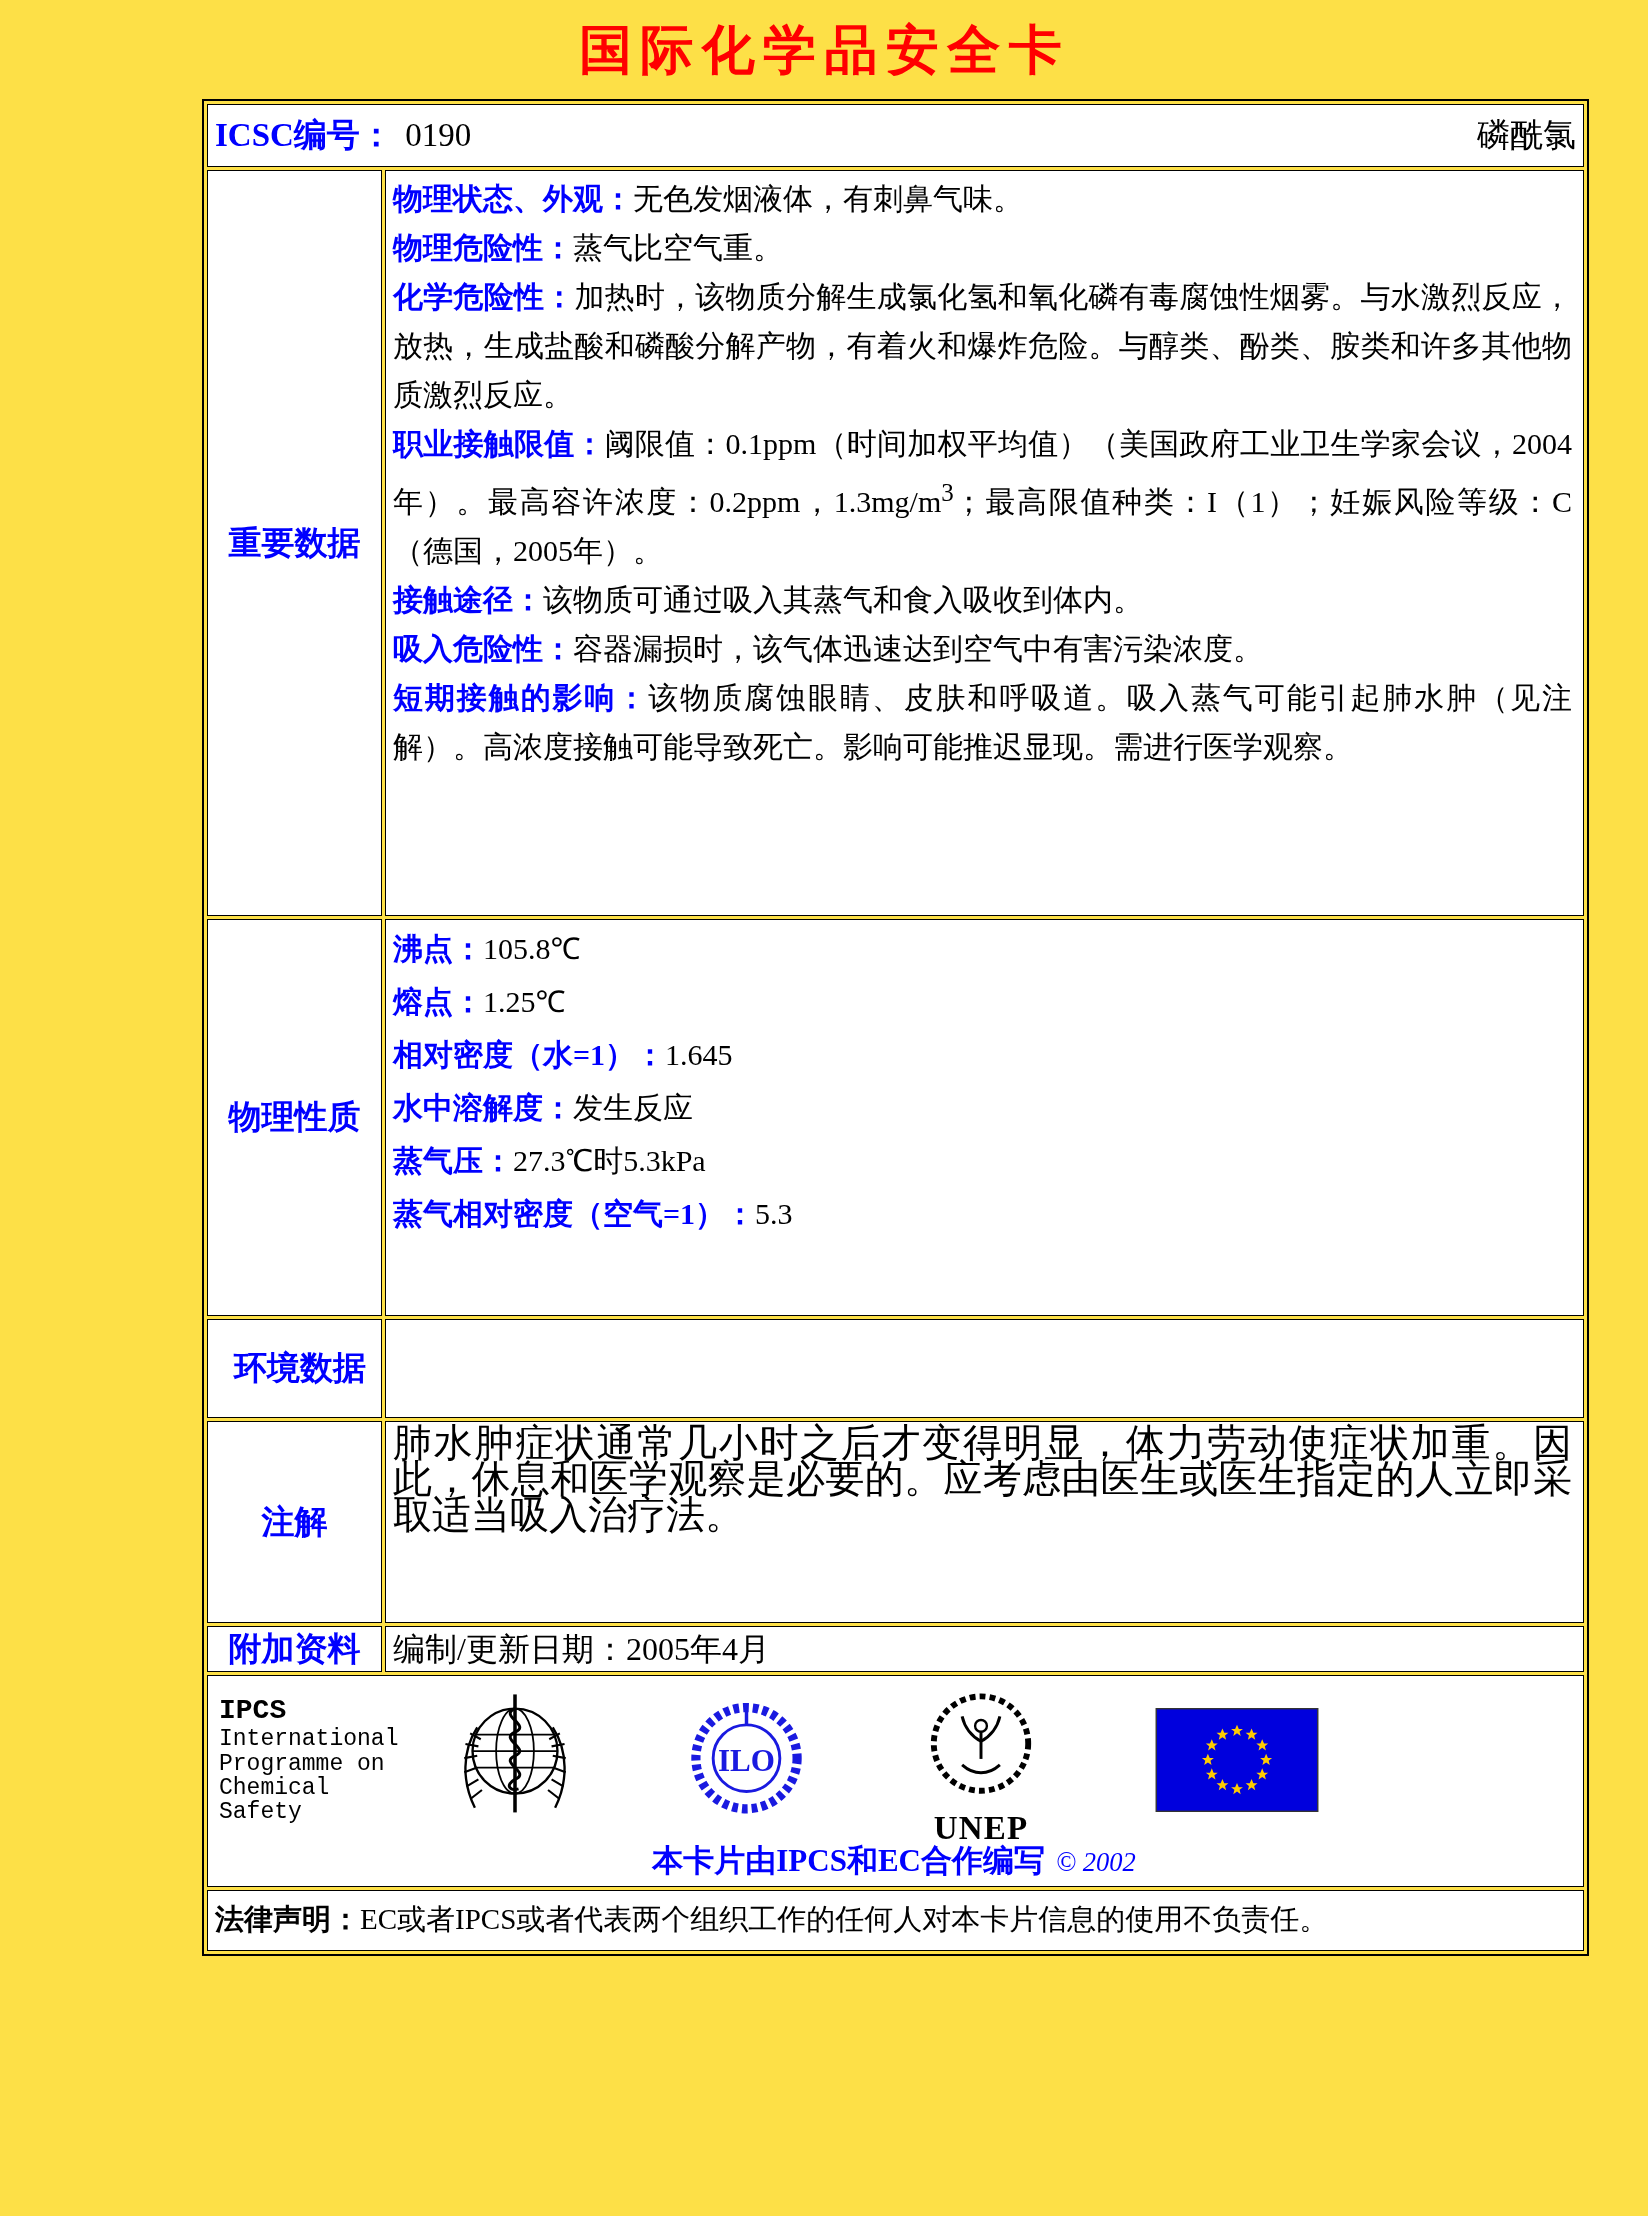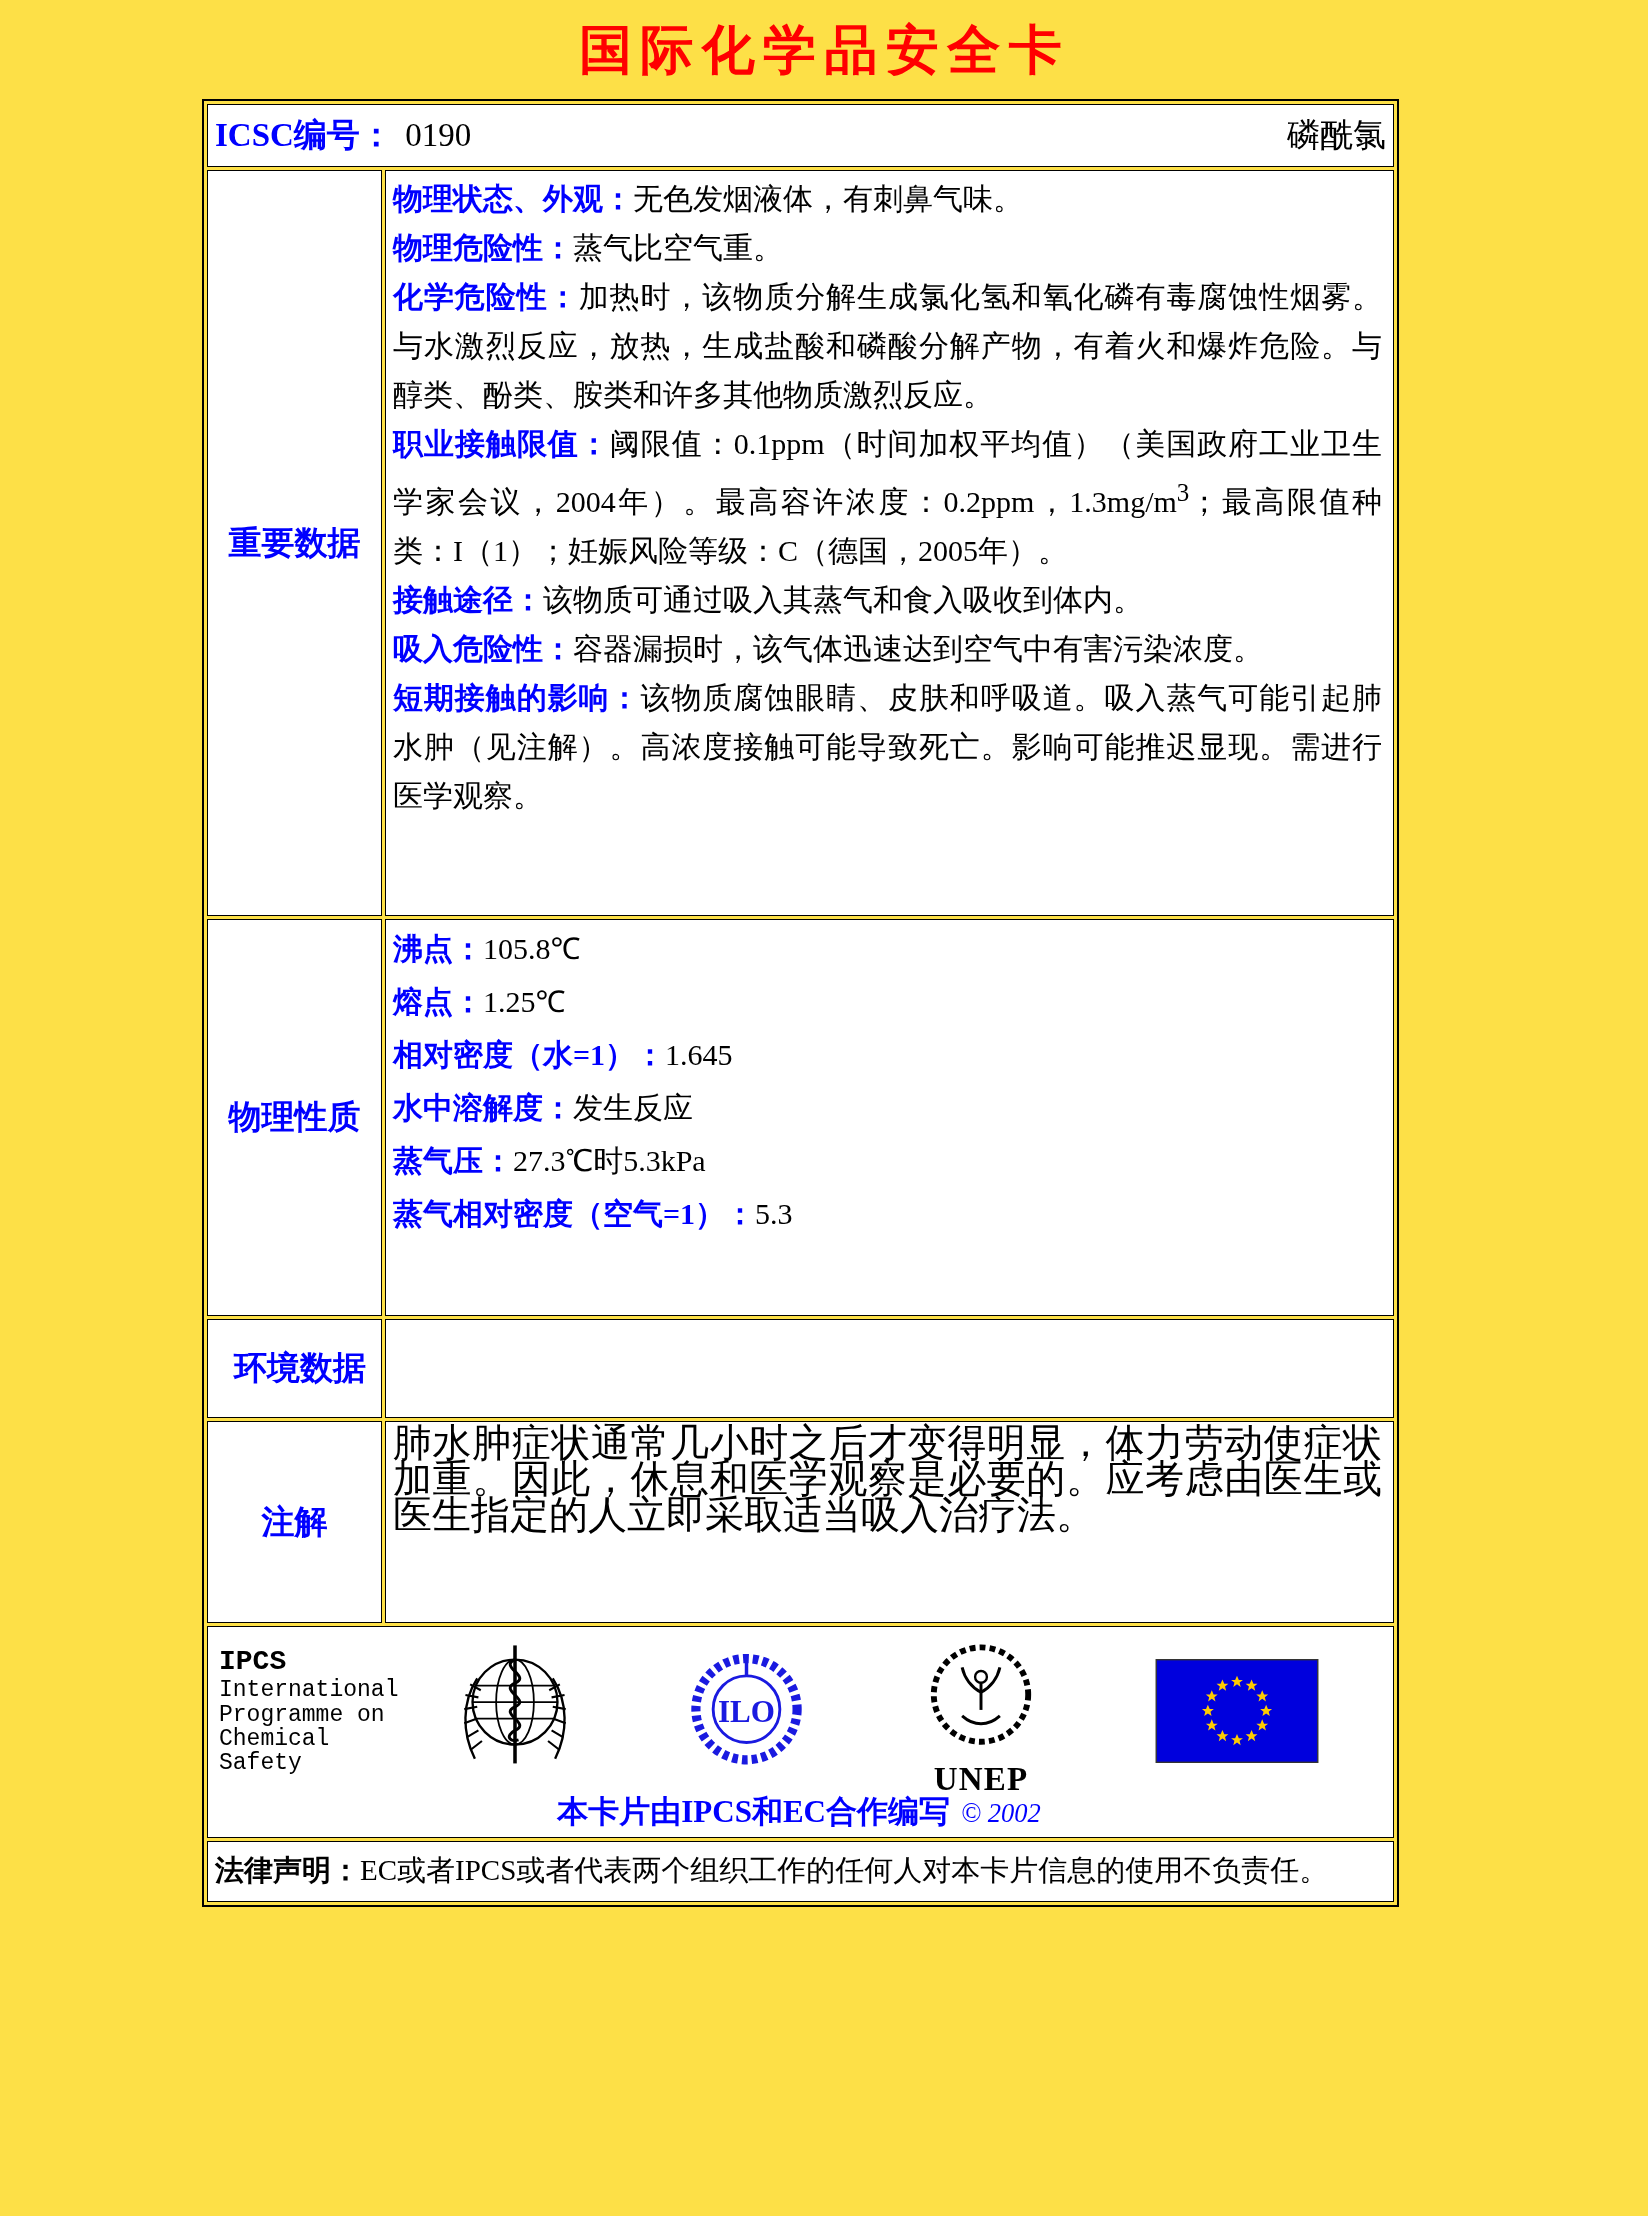--- a/index.html
+++ b/index.html
@@ -1,20 +1,20 @@
 <!DOCTYPE html>
 <html style="font-size:11px"><head>
 <meta charset="utf-8">
 <style>
   html,body{margin:0;padding:0;background:#fff;}
   .page{position:relative;width:1649px;height:2216px;background:#fde047;
         font-family:"Liberation Serif",serif;color:#000;overflow:hidden;}
   .title{position:absolute;top:15.3px;left:0;width:100%;text-align:center;
          font-size:53px;font-weight:bold;letter-spacing:8.4px;color:#ff0000;}
-  table.card{position:absolute;left:202px;top:99px;width:1197px;
+  table.card{position:absolute;left:202px;top:99px;width:1387px;
              border:2.1px solid #000;border-collapse:separate;border-spacing:3.5px;
              table-layout:fixed;}
   td{border:1.4px solid #000;background:#fff;overflow:hidden;box-sizing:content-box;}
   col.c-label{width:175px;}
   td.lbl{text-align:center;vertical-align:middle;color:#0000ff;font-weight:bold;
          font-size:33px;line-height:42px;}
   td.content{vertical-align:top;font-size:30px;line-height:49px;
              padding:2.8px 11px 2.8px 7px;text-align:justify;}
   td.h-id{height:61px;}      td.h-imp{height:738px;}
   td.h-phys{height:390px;}   td.h-env{height:91px;padding-left:12px;}
@@ -95,20 +95,24 @@
     <tr>
       <td class="lbl h-env">环境数据</td>
       <td class="content h-env"></td>
     </tr>
 
     <tr>
       <td class="lbl h-note">注解</td>
       <td class="content notecell h-note">肺水肿症状通常几小时之后才变得明显，体力劳动使症状加重。因此，休息和医学观察是必要的。应考虑由医生或医生指定的人立即采取适当吸入治疗法。</td>
     </tr>
 
+    <tr>
+      <td class="lbl h-add">附加资料</td>
+      <td class="content addcell h-add">编制/更新日期：2005年4月</td>
+    </tr>
 
     <tr>
       <td class="logocell h-logo" colspan="2">
         <div class="logos-row">
           <div class="ipcs-block">
             <div class="ipcs-acronym">IPCS</div>
             <div class="ipcs-line">International</div>
             <div class="ipcs-line">Programme on</div>
             <div class="ipcs-line">Chemical Safety</div>
           </div>

